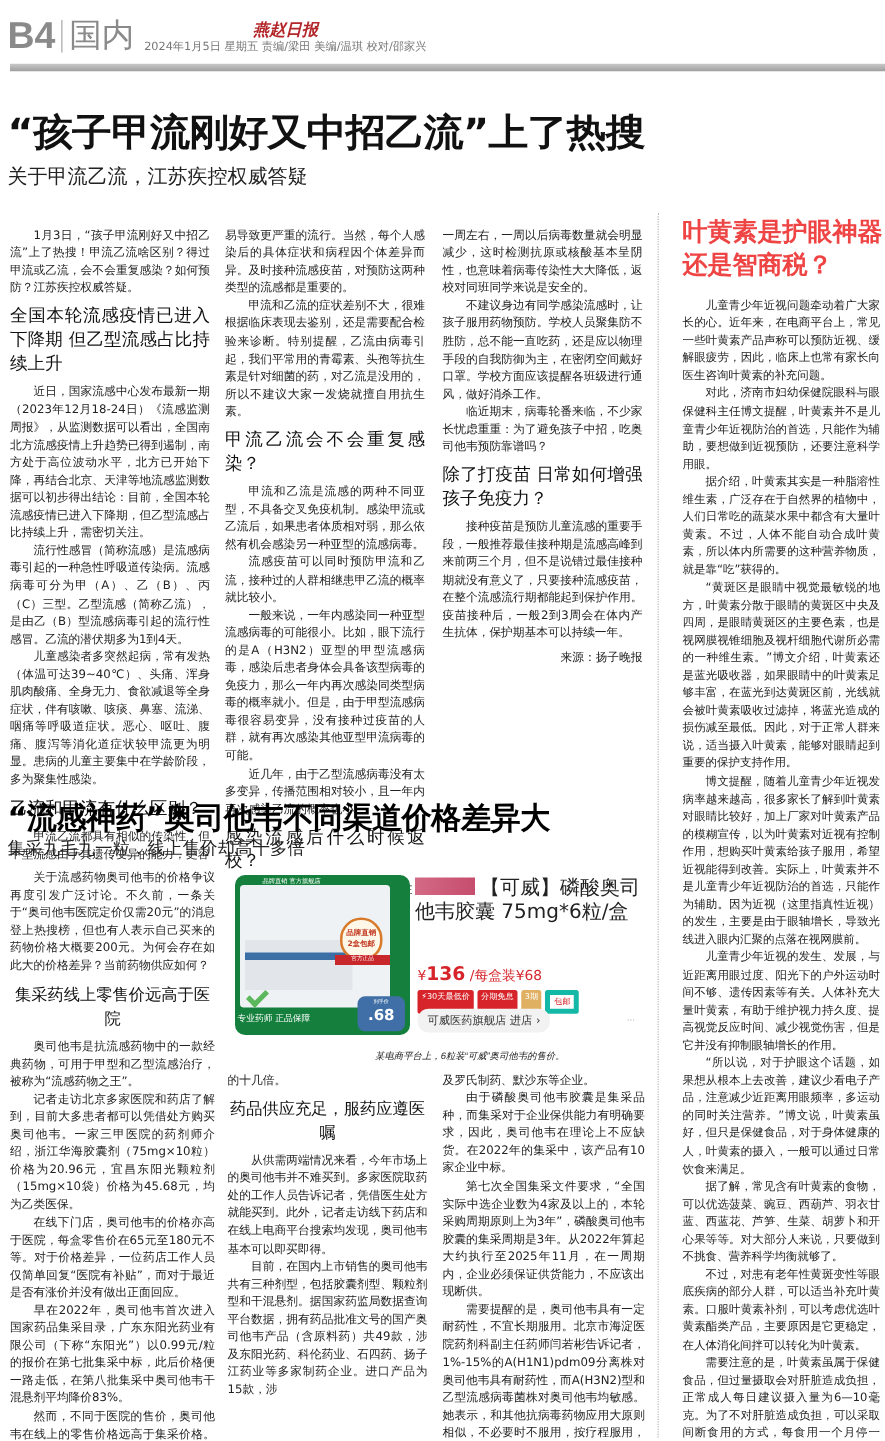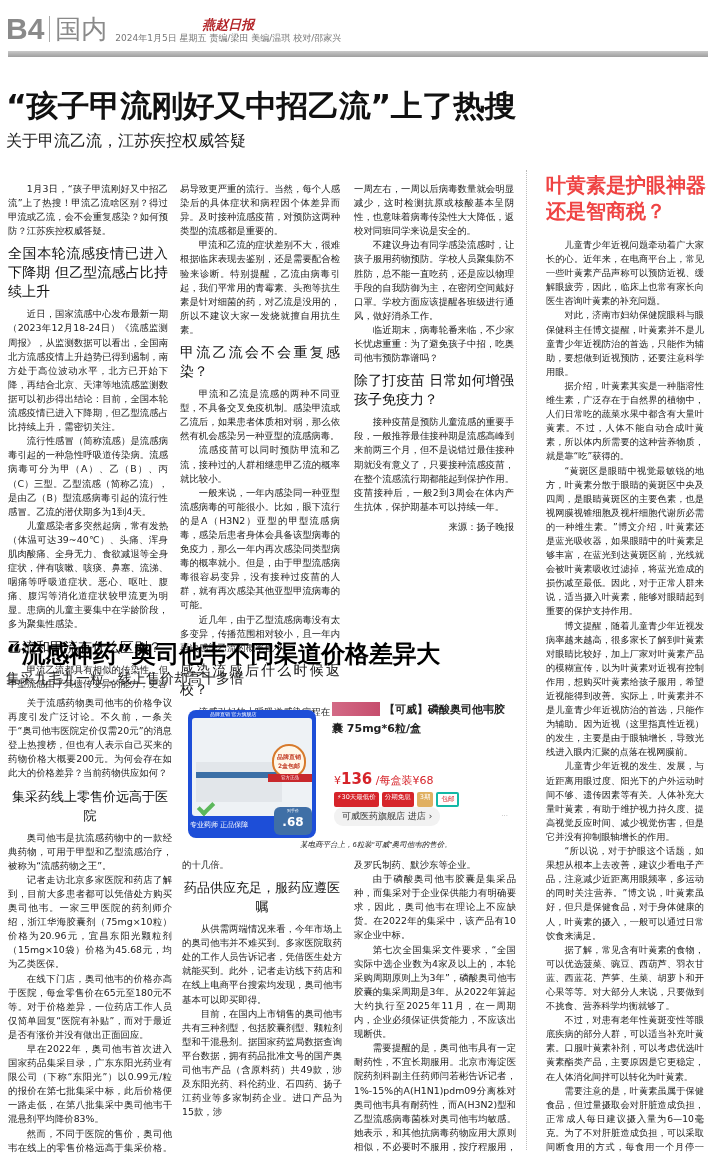--- a/index.html
+++ b/index.html
@@ -24,41 +24,41 @@
 
   .side-title { position: absolute; left: 546px; top: 172px; font-weight: bold; font-size: 20px; line-height: 26px; color: #ef4444; }
   .side-col { left: 546px; top: 238px; width: 158px; font-size: 9.2px; line-height: 14.1px; }
 
   .vline { position: absolute; left: 526px; top: 170px; width: 1px; height: 980px; border-left: 1px dotted #bbb; }
 
   .hl2 { position: absolute; left: 6px; top: 638px; font-weight: bold; font-size: 24px; color: #000000; white-space: nowrap; letter-spacing: -0.3px; }
   .sub2 { position: absolute; left: 6px; top: 670px; font-size: 14px; color: #222; white-space: nowrap; }
 
   .product { position: absolute; left: 188px; top: 694px; width: 326px; height: 140px; }
-  .pimg { position: absolute; left: 0; top: 16px; width: 128px; height: 128px; border-radius: 8px; background: #1d4ed8; overflow: hidden; }
+  .pimg { position: absolute; left: 0; top: 6px; width: 140px; height: 128px; border-radius: 8px; background: #15803d; overflow: hidden; }
   .pimg-inner { position: absolute; left: 4px; top: 8px; width: 120px; height: 98px; background: #eef2f5; border-radius: 3px; }
   .pimg-top { position: absolute; left: 22px; top: 1px; font-size: 5px; color: #fff; white-space: nowrap; }
   .pimg-box { position: absolute; left: 4px; top: 44px; width: 86px; height: 40px; background: #e2e6ea; }
   .pimg-box-strip { position: absolute; left: 0; top: 10px; width: 86px; height: 6px; background: #3b6fa6; }
   .pimg-badge { position: absolute; left: 84px; top: 34px; width: 34px; height: 34px; border: 2px solid #d77a2c; border-radius: 50% 50% 45% 45%; background: #fff7e8; font-size: 6px; color: #c23a22; text-align: center; line-height: 9px; padding-top: 6px; font-weight: bold; }
   .pimg-ribbon { position: absolute; left: 80px; top: 64px; width: 44px; height: 8px; background: #c8282c; font-size: 4.5px; color: #fff; text-align: center; line-height: 8px; }
   .pimg-check { position: absolute; left: 6px; top: 84px; width: 16px; height: 10px; border-left: 4px solid #5cb85c; border-bottom: 4px solid #5cb85c; transform: rotate(-45deg); }
   .pimg-foot { position: absolute; left: 2px; bottom: 8px; font-size: 7px; color: #fff; white-space: nowrap; }
   .pimg-price { position: absolute; right: 4px; bottom: 3px; width: 38px; height: 28px; background: #3f6fa6; border-radius: 6px; color: #fff; text-align: center; }
   .pimg-price .s { font-size: 4px; line-height: 8px; }
   .pimg-price .b { font-size: 12px; font-weight: bold; line-height: 14px; }
 
   .pblur { position: absolute; left: 144px; top: 8px; width: 48px; height: 14px; background: linear-gradient(90deg, #d36a86, #c64d6d); }
-  .pname { position: absolute; left: 144px; top: 6px; width: 180px; font-size: 11px; line-height: 19px; color: #222; text-indent: 52px; font-weight: bold; }
+  .pname { position: absolute; left: 144px; top: 6px; width: 180px; font-size: 16px; line-height: 19px; color: #222; text-indent: 52px; }
   .pprice { position: absolute; left: 146px; top: 76px; font-size: 11px; color: #d6242a; white-space: nowrap; }
   .pprice b { font-size: 15px; }
   .ptags { position: absolute; left: 146px; top: 98px; display: flex; gap: 3px; font-size: 6.5px; }
   .tag { padding: 1px 3px; color: #fff; background: #d6242a; border-radius: 2px; }
   .tag.gold { background: #e0b062; }
-  .tag.out { background: #fff; color: #d6242a; border: 2px solid #14b8a6; }
+  .tag.out { background: #fff; color: #d6242a; border: 4px solid #14b8a6; }
   .pshop { position: absolute; left: 146px; top: 113px; background: #f2f2f2; border-radius: 9px; font-size: 9px; padding: 3px 8px; color: #333; white-space: nowrap; }
   .pmore { position: absolute; right: 6px; top: 118px; font-size: 7px; color: #aaa; }
   .caption { position: absolute; left: 300px; top: 840px; font-family: Liberation Sans, sans-serif; font-style: italic; font-size: 7.5px; color: #222; white-space: nowrap; }
 </style>
 </head>
 <body>
 
 <div class="header">
   <span class="page-no">B4</span>
   <span class="hsep"></span>

